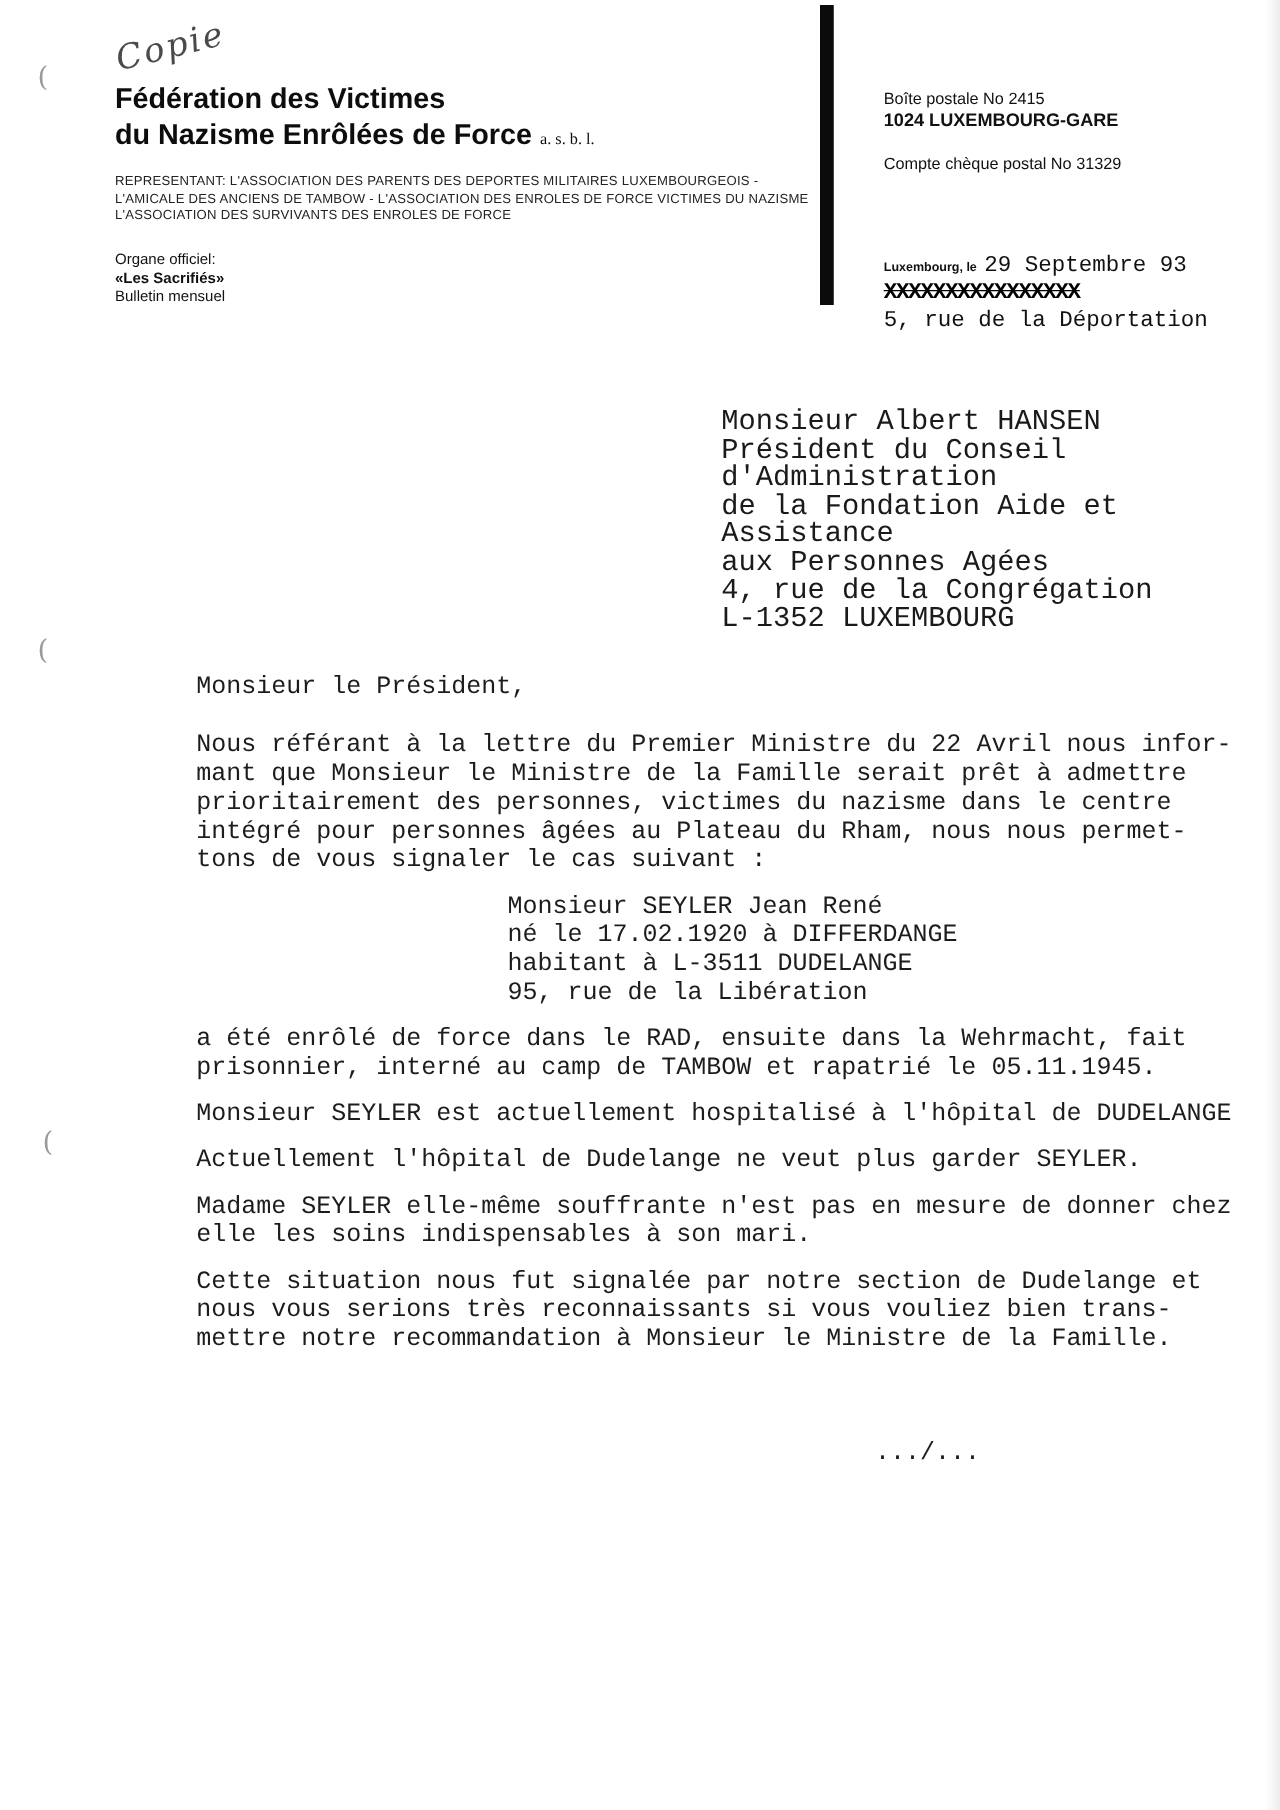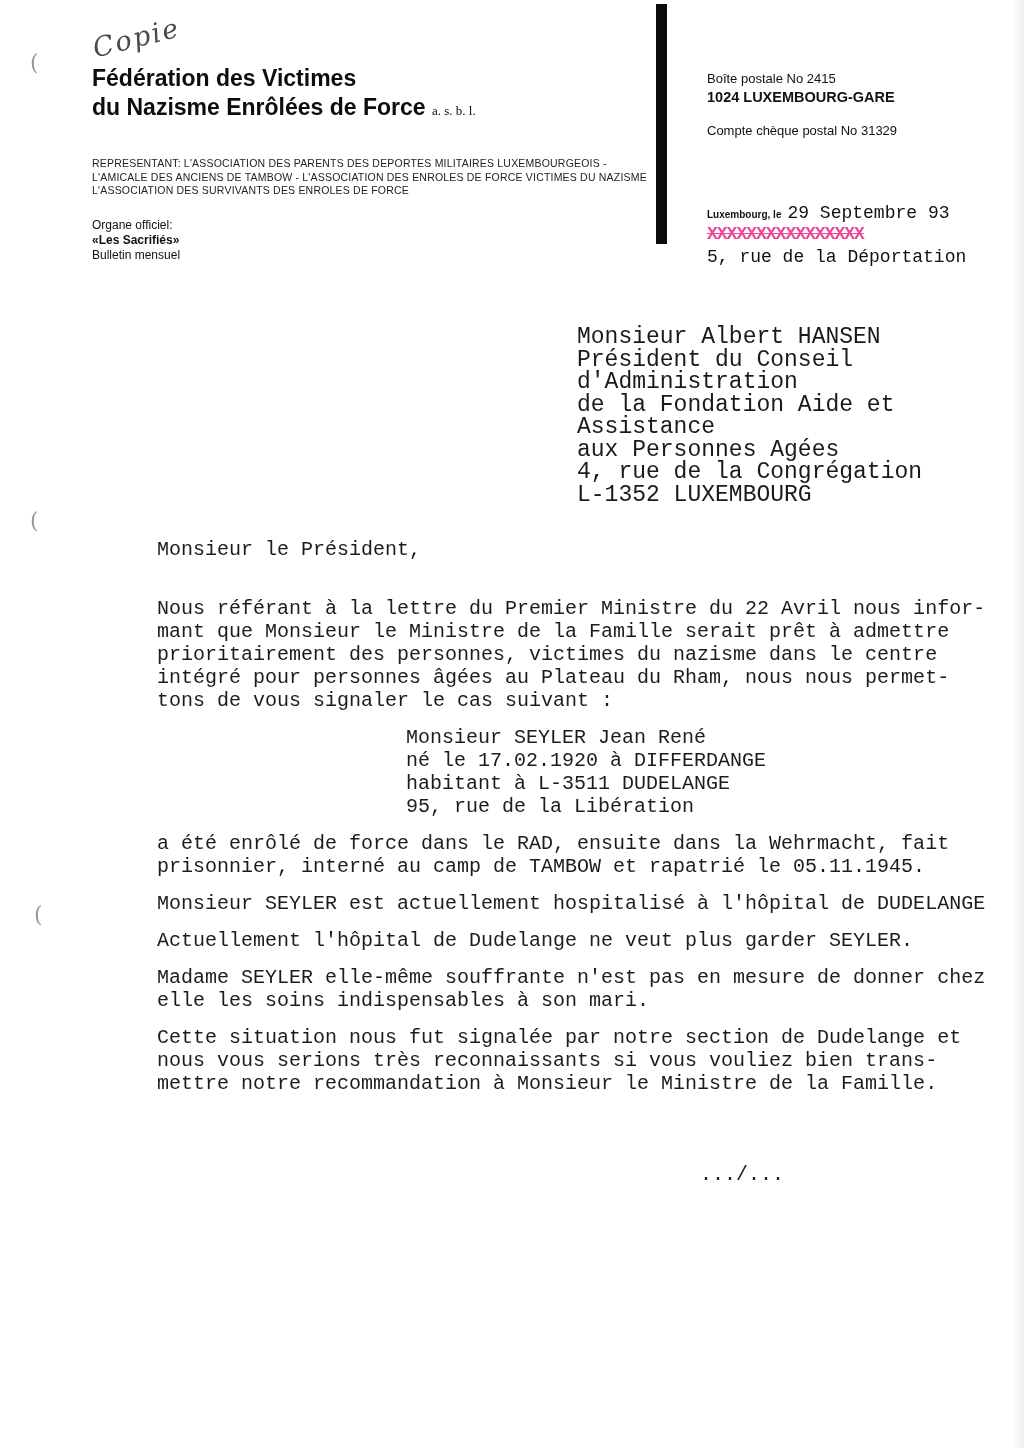--- a/index.html
+++ b/index.html
@@ -33,57 +33,57 @@
   .artifact { position:absolute; color:#9a9a9a; font-size:22px; font-family:"DejaVu Serif",serif; }
   .a1 { left:30px; top:50px; }
   .a2 { left:30px; top:508px; }
   .a3 { left:34px; top:902px; }
 
   
   .letterhead { position:absolute; left:92px; top:64px; width:560px; }
   .lh-title { font-size:23px; font-weight:bold; line-height:29px; color:#0d0d0d; }
   .lh-suffix { font-size:13px; font-weight:normal;font-family:Liberation Serif, serif; }
   .lh-representant {
-    margin-top:32px; font-size:10.5px; line-height:13.5px; color:#222;
+    margin-top:14px; font-size:10.5px; line-height:13.5px; color:#222;
     letter-spacing:0.2px;
   }
   .lh-organe { margin-top:20px; font-size:12px; line-height:15px; }
   .lh-organe .bold { font-weight:bold; }
 
   
   .vbar { position:absolute; left:656px; top:4px; width:11px; height:240px; background:#0b0b0b; }
 
   
   .contact { position:absolute; left:707px; top:70px; font-size:13px; line-height:17px; }
   .contact .city { font-weight:bold; font-size:14.5px; margin-top:2px; }
   .contact .account { margin-top:16px; }
 
   
   .dateline { position:absolute; left:707px; top:203px; }
   .dateline .place { font-weight:bold; font-size:10px; }
   .dateline .date { font-size:18px; margin-left:6px; }
   .dateline .struck {
     font-size:18px; font-weight:bold; letter-spacing:-1px;
-    text-decoration:line-through; margin-top:1px; color:#ec4899;
+    text-decoration:line-through; margin-top:1px; color:#000000;
   }
   .dateline .addr { font-size:18px; margin-top:3px; }
 
   
   .recipient {
     position:absolute; left:577px; top:326px;
     font-size:23px; line-height:22.5px; color:#1a1a1a;
   }
 
   
   .body-text {
     position:absolute; left:157px; top:538px; width:862px;
     font-size:20px; line-height:23px; color:#1c1c1c;
   }
   .body-text p { margin:0 0 14px 0; }
-  .body-text p.salutation { margin-bottom:36px; }
+  .body-text p.salutation { margin-bottom:24px; }
   .body-text p.indented { margin-left:249px; }
   .continuation { margin:68px 0 0 543px; font-size:20px; }
 </style>
 </head>
 <body>
 
 <div class="page">
 
   <div class="copie">Copie</div>
 

